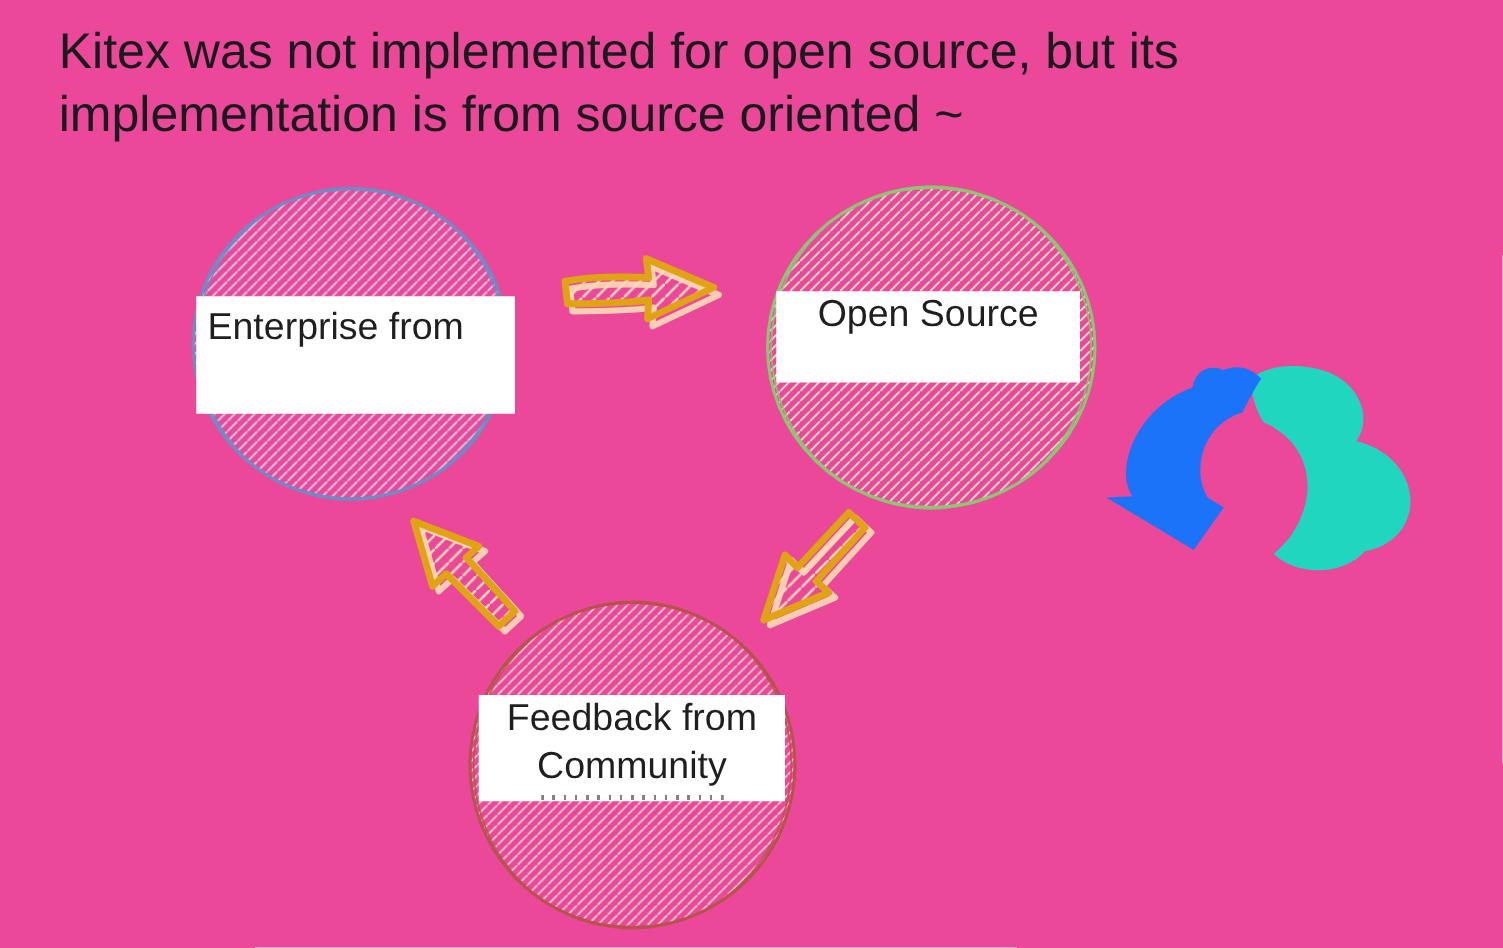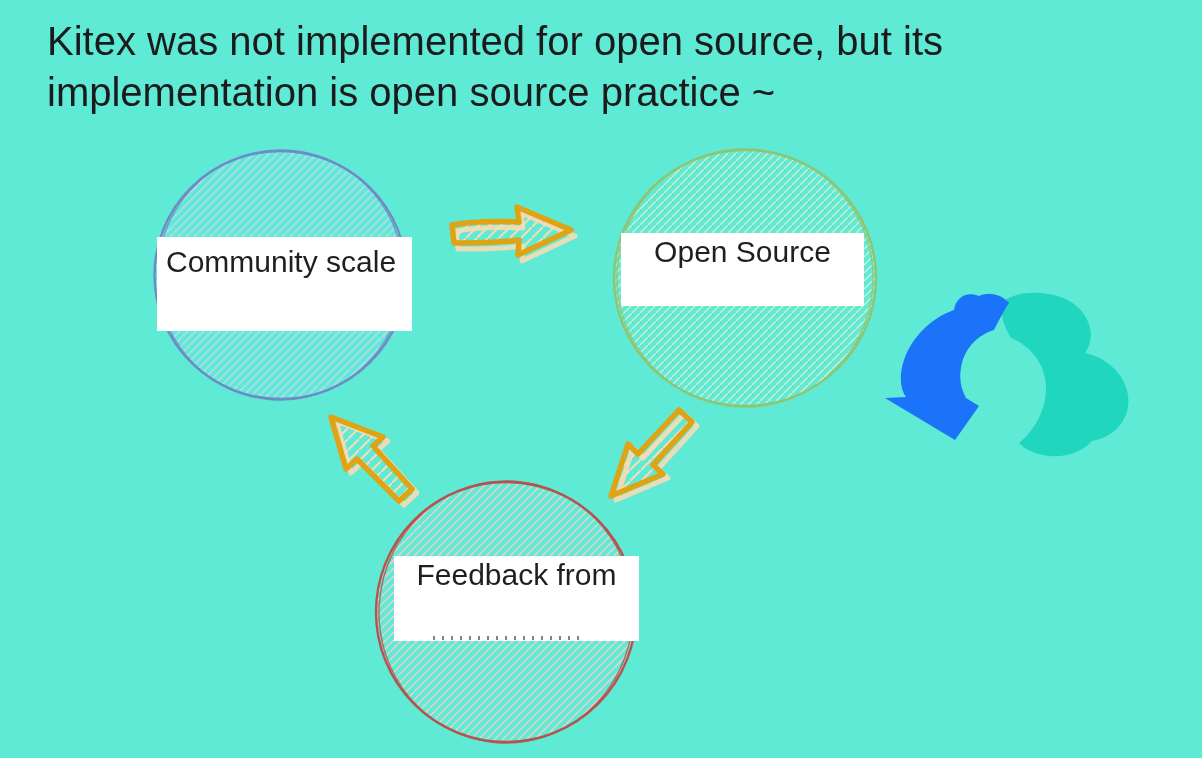--- a/index.html
+++ b/index.html
@@ -1,17 +1,17 @@
 <!DOCTYPE html>
 <html><head>
 <meta charset="utf-8">
 <style>
   html,body{margin:0;padding:0;background:#ffffff;}
   .stage{
-    position:relative;width:1202px;height:758px;background:#5eead4;overflow:hidden;
+    position:relative;width:1202px;height:758px;background:#ec4899;overflow:hidden;
     font-family:"Liberation Sans", sans-serif;
   }
   .title{
     position:absolute;left:47px;top:16px;width:1110px;
     font-size:40px;line-height:51px;color:#1b1b1d;font-weight:400;letter-spacing:0px;
   }
   .circle-svg{position:absolute;z-index:1;}
   .band{
     position:absolute;background:#ffffff;color:#1f1f21;z-index:3;
     font-size:30px;line-height:38px;
@@ -26,34 +26,34 @@
     background:repeating-linear-gradient(90deg,#4c4c4c 0 2px,transparent 2px 9px);
   }
 </style>
 </head>
 <body>
 
 <div class="stage">
 
   <div class="title">
     <span class="line" style="display:block">Kitex was not implemented for open source, but its</span>
-    <span class="line" style="display:block">implementation is open source practice ~</span>
+    <span class="line" style="display:block">implementation is from source oriented ~</span>
   </div>
 
   <svg class="circle-svg" style="left:150px;top:145px" width="262" height="258" viewBox="0 0 262 258">
     <defs>
       <pattern id="hatch-blue" width="8" height="8" patternUnits="userSpaceOnUse">
         <path d="M-1 9 L9 -1" fill="none" stroke-width="1.4" stroke="#c6d6ee"></path>
       </pattern>
     </defs>
     <ellipse cx="130.5" cy="130" rx="126" ry="124" fill="url(#hatch-blue)" stroke-width="2.4" stroke="#6d8cc6"></ellipse>
     <ellipse cx="130.5" cy="130" rx="123" ry="125" fill="none" stroke-width="1.4" opacity="0.85" transform="rotate(4 130.5 130)" stroke="#6d8cc6"></ellipse>
   </svg>
   <div class="band band-left" style="left:157px;top:237px;width:246px;height:88px">
-    <span class="line">Community scale</span>
+    <span class="line">Enterprise from</span>
   </div>
 
   <svg class="circle-svg" style="left:608px;top:145px" width="276" height="268" viewBox="0 0 276 268">
     <defs>
       <pattern id="hatch-green" width="8" height="8" patternUnits="userSpaceOnUse">
         <path d="M-1 9 L9 -1" fill="none" stroke-width="1.4" stroke="#d5ebc9"></path>
       </pattern>
     </defs>
     <ellipse cx="137" cy="133" rx="131" ry="128" fill="url(#hatch-green)" stroke-width="2.4" stroke="#8ec573"></ellipse>
     <ellipse cx="137" cy="133" rx="128" ry="129" fill="none" stroke-width="1.4" opacity="0.85" transform="rotate(-4 137 133)" stroke="#8ec573"></ellipse>
@@ -64,22 +64,23 @@
 
   <svg class="circle-svg" style="left:374px;top:476px" width="268" height="272" viewBox="0 0 268 272">
     <defs>
       <pattern id="hatch-red" width="8" height="8" patternUnits="userSpaceOnUse">
         <path d="M-1 9 L9 -1" fill="none" stroke-width="1.4" stroke="#f3cfcb"></path>
       </pattern>
     </defs>
     <ellipse cx="132" cy="136" rx="130" ry="130" fill="url(#hatch-red)" stroke-width="2.4" stroke="#b6534f"></ellipse>
     <ellipse cx="132" cy="136" rx="127" ry="131" fill="none" stroke-width="1.4" opacity="0.85" transform="rotate(4 132 136)" stroke="#b6534f"></ellipse>
   </svg>
-  <div class="band band-center" style="left:394px;top:556px;width:245px;height:85px">
+  <div class="band band-center" style="left:383px;top:556px;width:245px;height:85px">
     <span class="line">Feedback from</span>
+    <span class="line">Community</span>
   </div>
   <div class="clipped-marks"></div>
 
   <svg class="arrow-svg" style="left:444px;top:194px" width="136" height="76" viewBox="0 0 136 76">
     <defs>
       <pattern id="hatch-arrow1" width="11" height="11" patternUnits="userSpaceOnUse">
         <path d="M-1 12 L12 -1" fill="none" stroke-width="2" stroke="#f8dcb6"></path>
       </pattern>
     </defs>
     <path d="M 8 31 C 30 27, 54 27, 75 28 L 73 13 L 127 36 L 74 61 L 75 46 C 54 49, 30 49, 10 49 Z" transform="translate(4,6)" fill="none" stroke-width="5" opacity="0.9" stroke-linejoin="round" stroke="#f8dcb6"></path>

